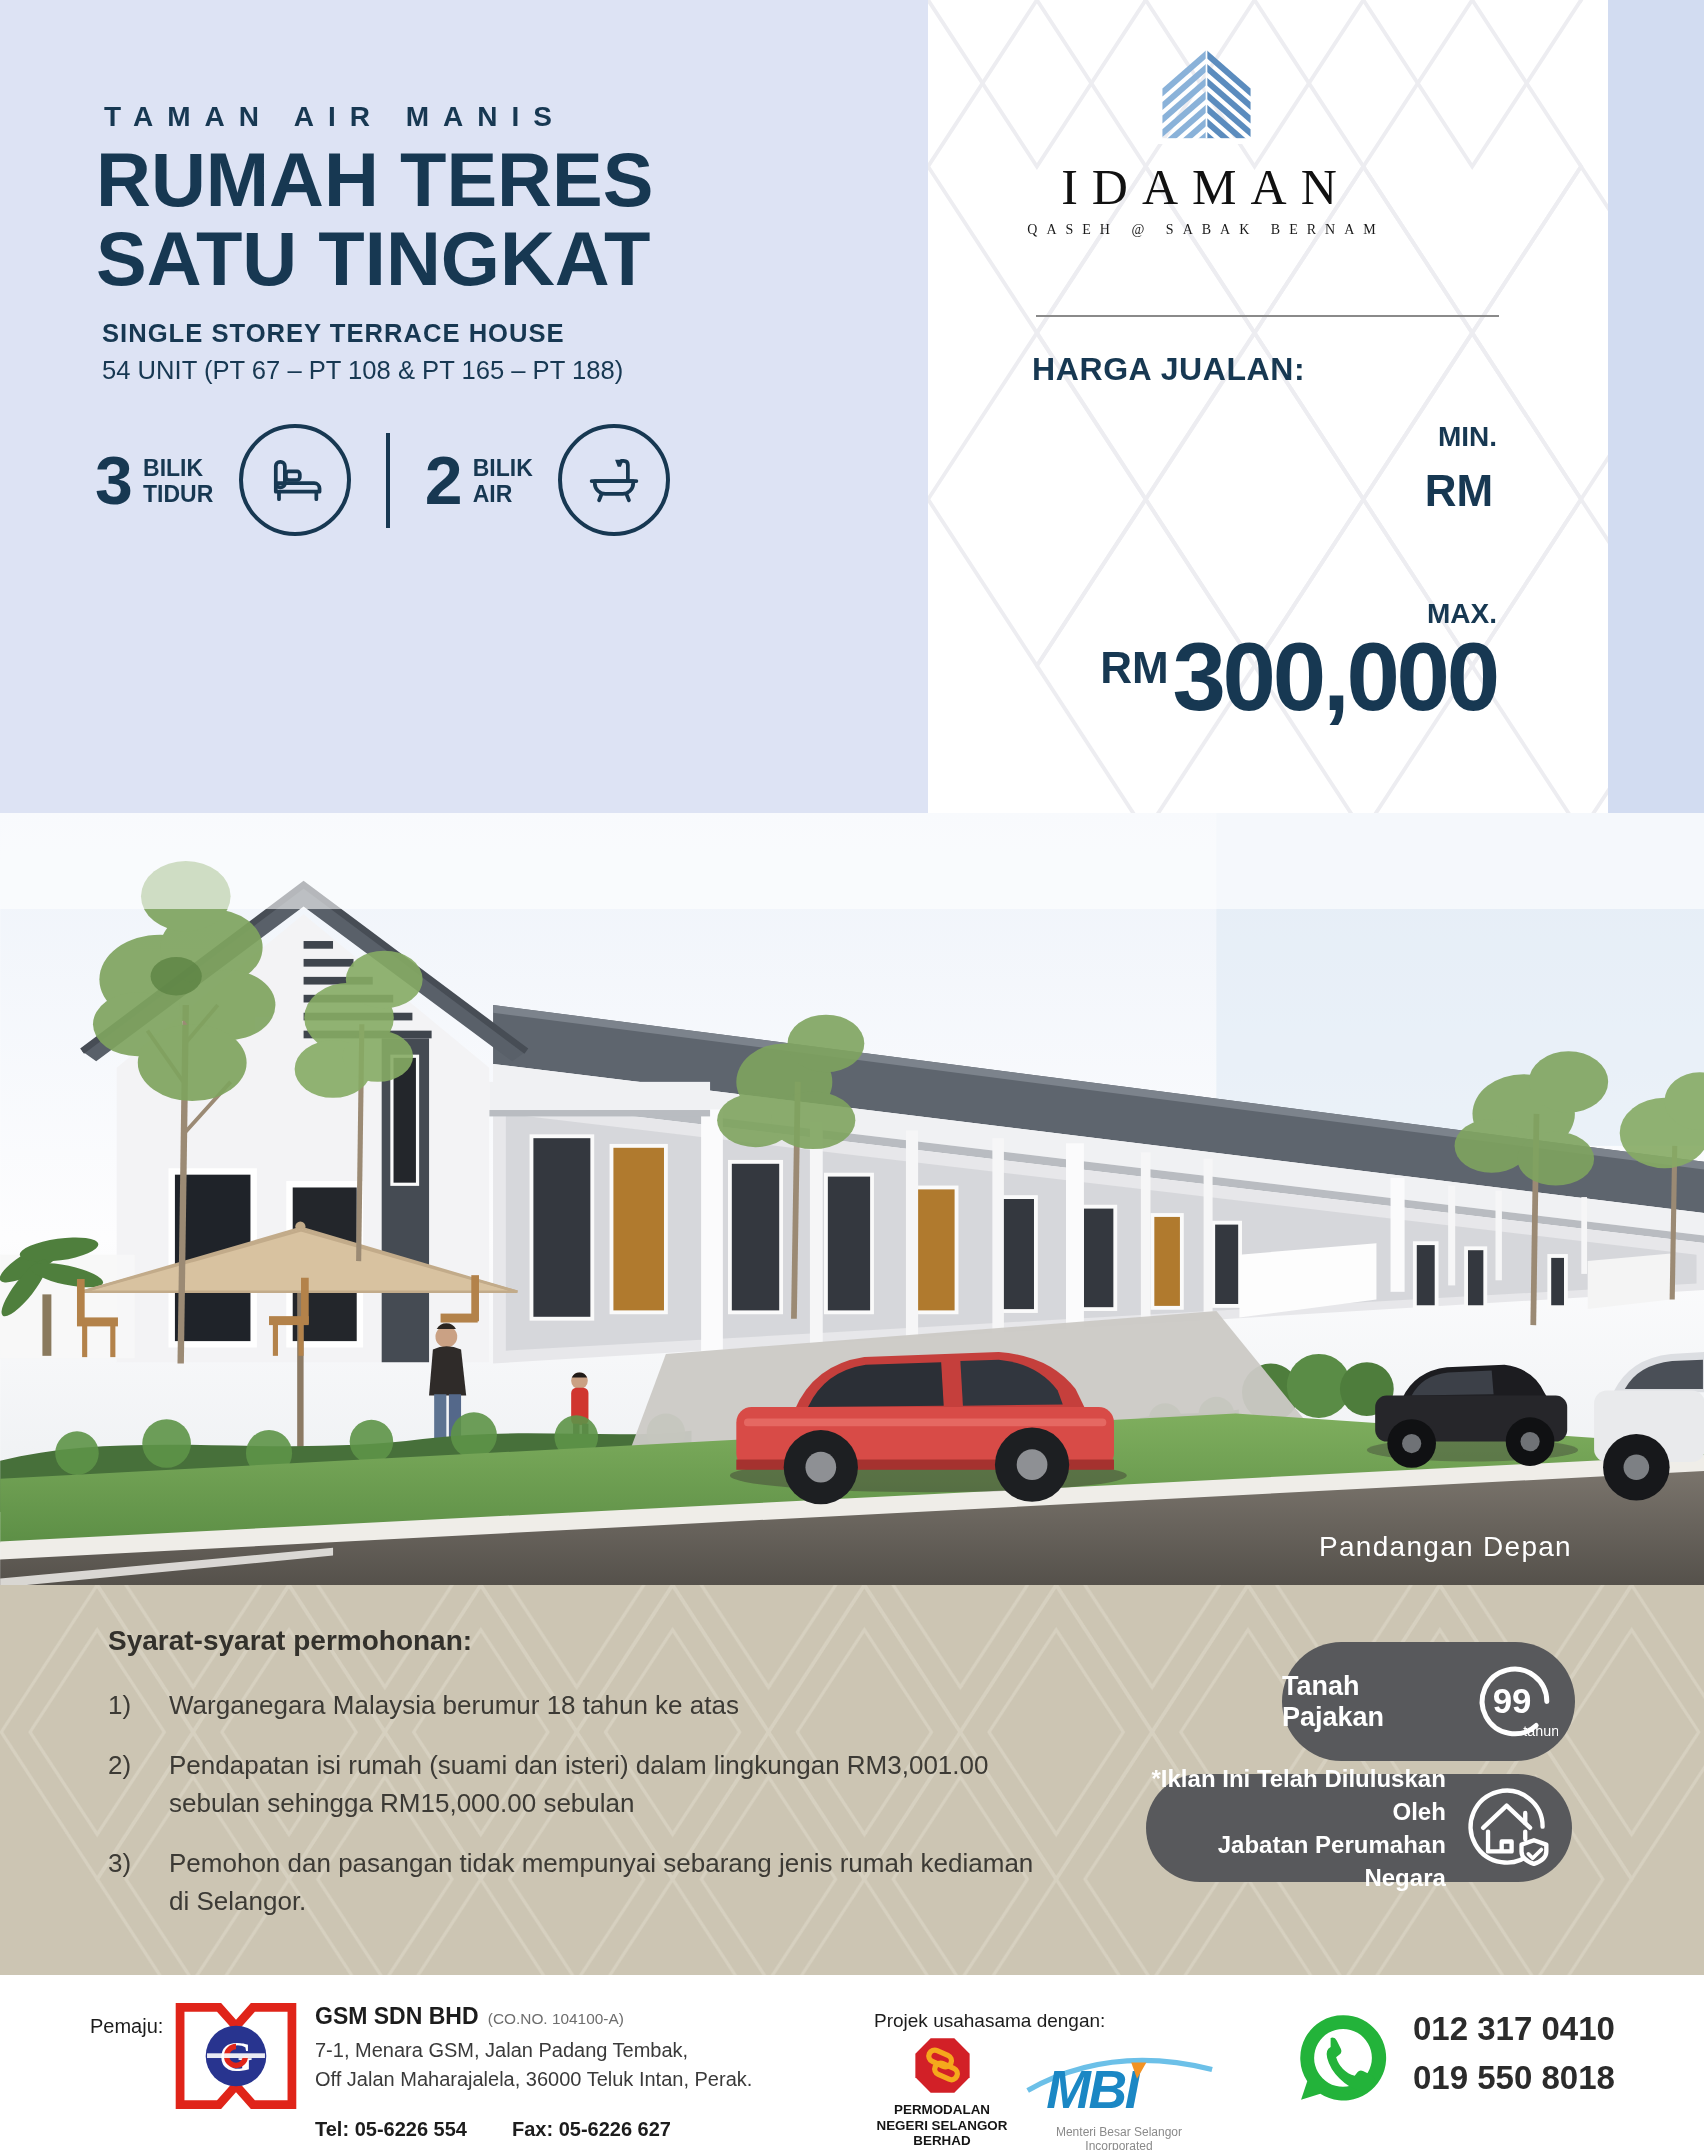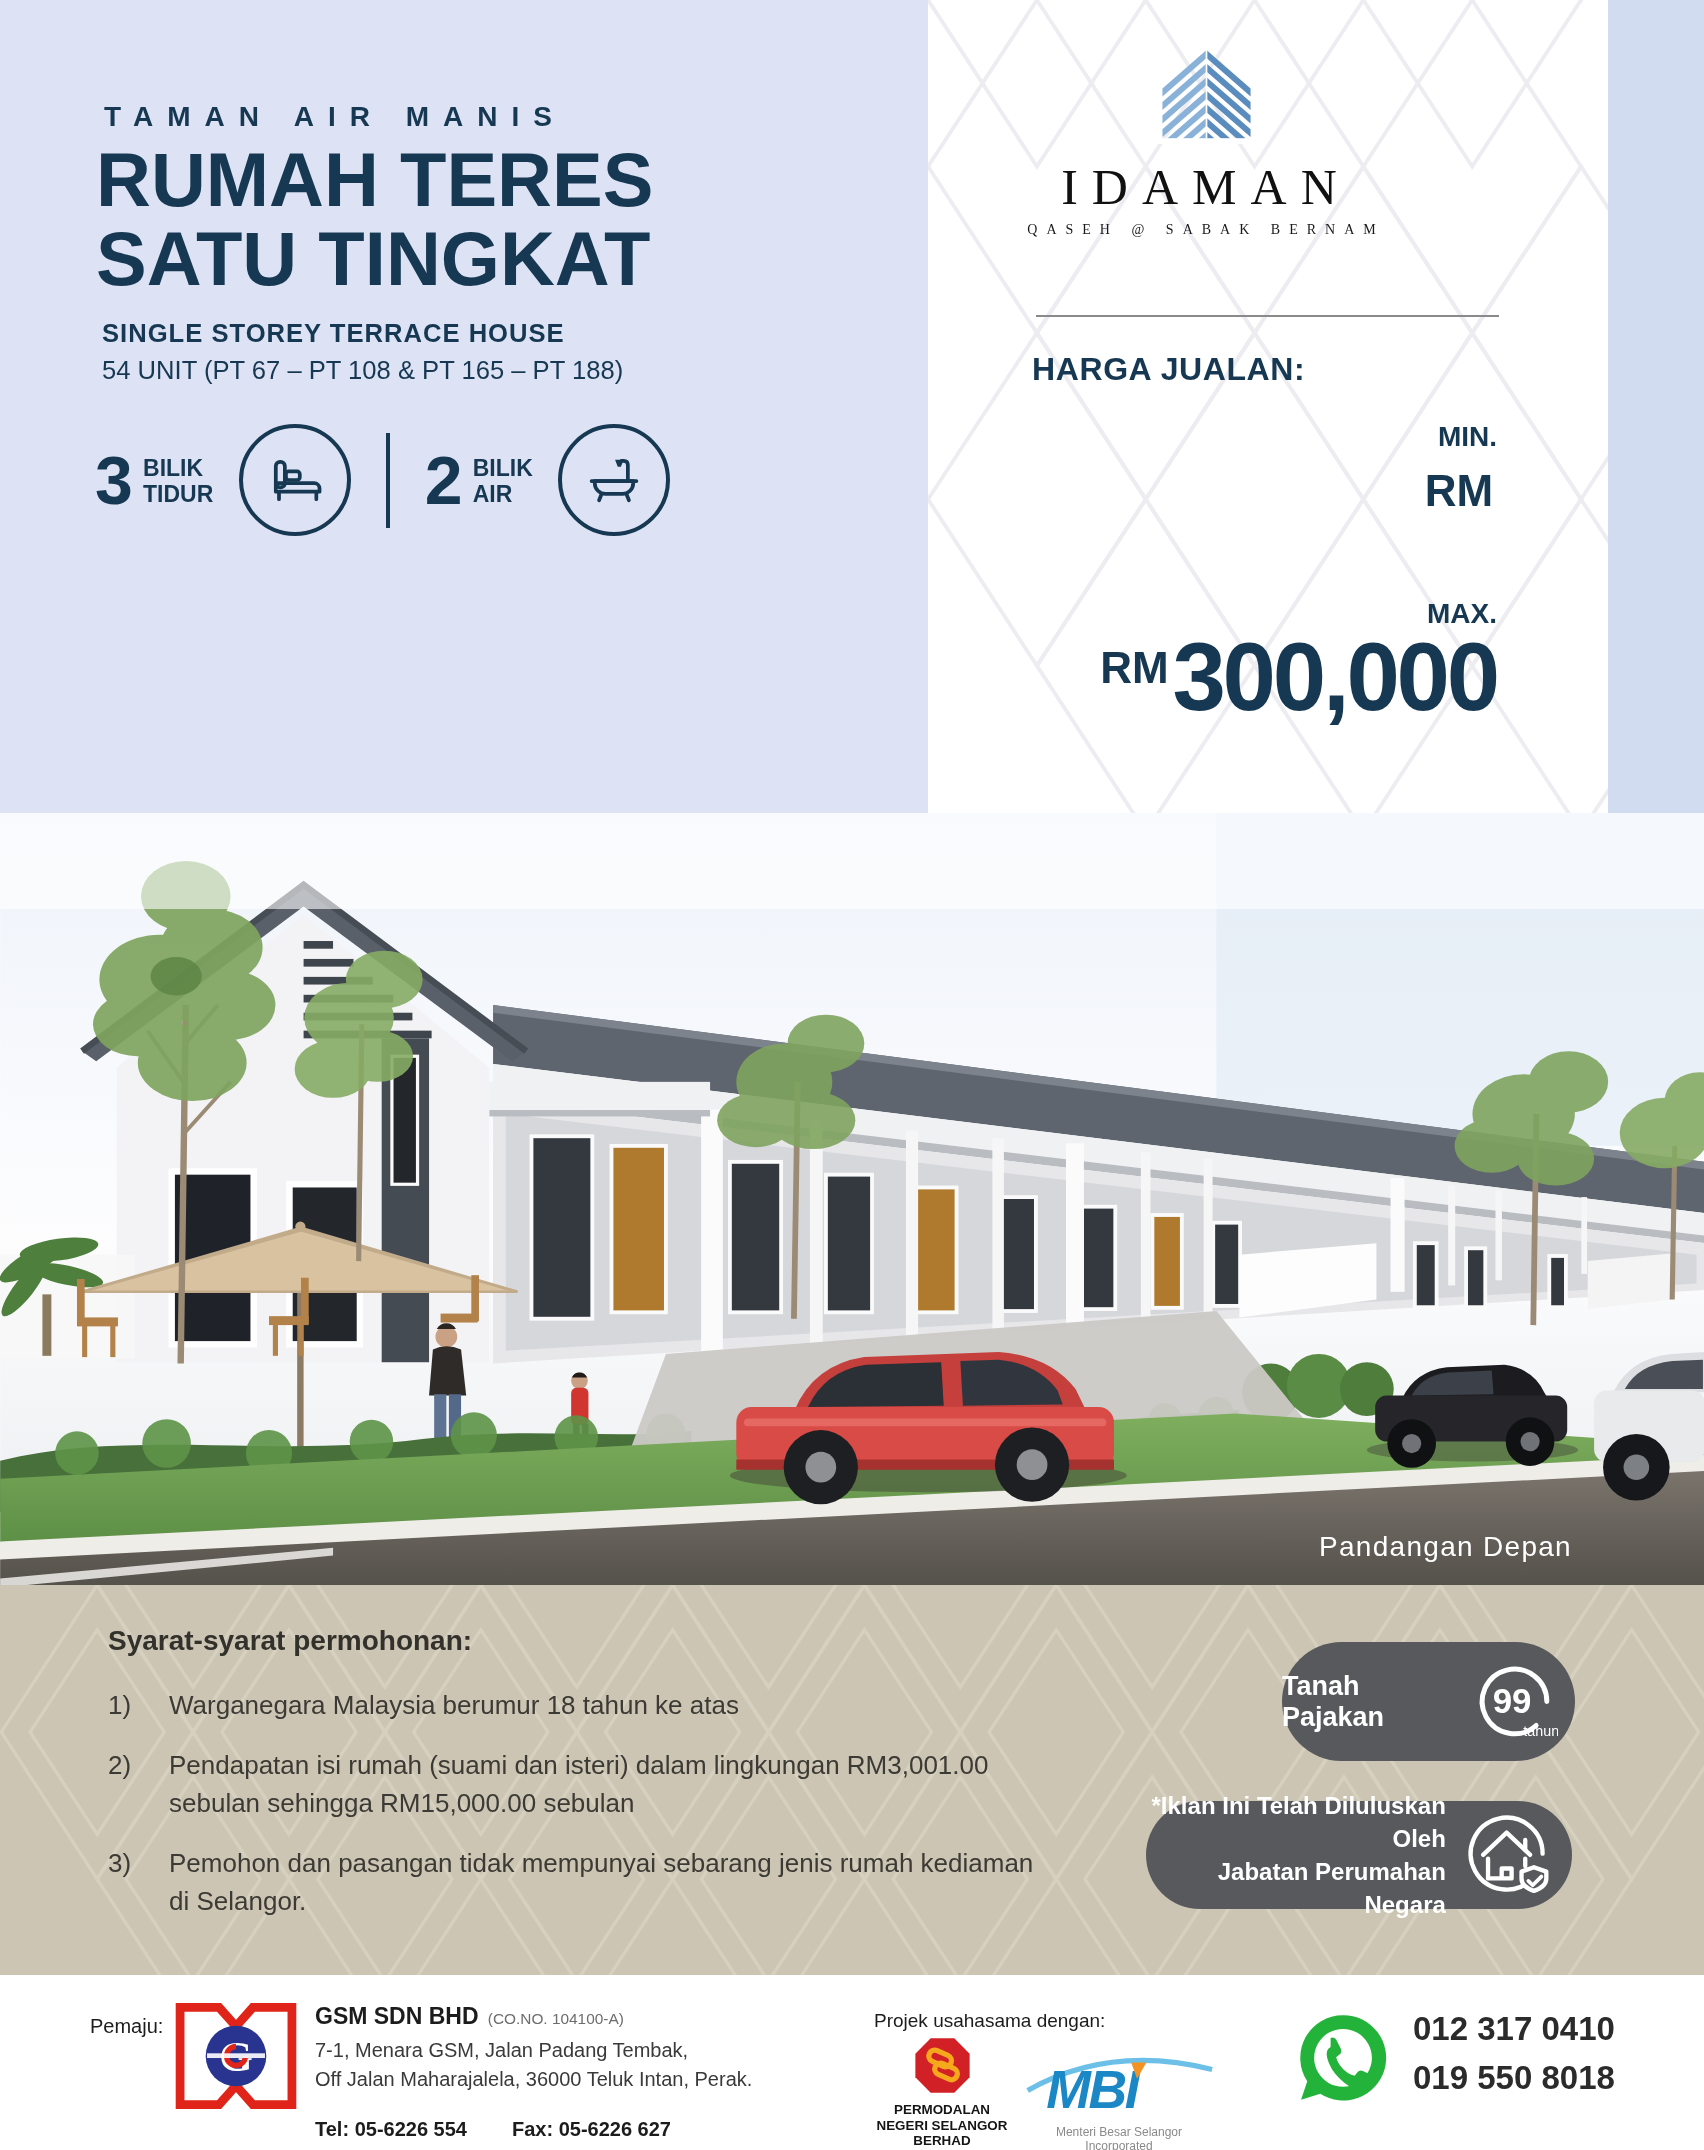--- a/index.html
+++ b/index.html
@@ -48,21 +48,21 @@
   
   .terms{position:absolute;left:0;top:1585px;width:1705px;height:390px;background:#ccc5b3;}
   .terms-head{left:108px;top:40px;font-size:28px;font-weight:700;color:#33312c;}
   .terms-list{left:108px;top:101px;width:999px;}
   .term-item{display:flex;margin-bottom:22px;font-size:26px;color:#3c3a35;line-height:38px;}
   .term-num{width:61px;flex:0 0 61px;}
   .term-text{width:883px;}
 
   .badge{background:#58595c;border-radius:60px;display:flex;align-items:center;justify-content:flex-end;color:#ffffff;}
   .badge1{left:1282px;top:57px;width:293px;height:119px;justify-content:center;}
-  .badge2{left:1146px;top:216px;width:426px;height:108px;border-radius:58px;}
+  .badge2{left:1146px;top:189px;width:426px;height:108px;border-radius:58px;}
   .badge1-label{font-size:27px;font-weight:700;}
   .badge-icon{margin:0 16.6px 0 16.6px;flex:0 0 auto;display:flex;}
   .badge2-text{text-align:right;font-size:24px;font-weight:700;line-height:33px;}
 
   
   .footer{position:absolute;left:0;top:1975px;width:1705px;height:175px;background:#ffffff;color:#1c1c1c;padding-left:20px;}
   .pemaju{left:90px;top:40px;font-size:20px;}
   .gsm-logo{left:172px;top:25.6px;}
   .dev{left:315px;top:28px;}
   .dev-name{font-size:23px;font-weight:700;}

